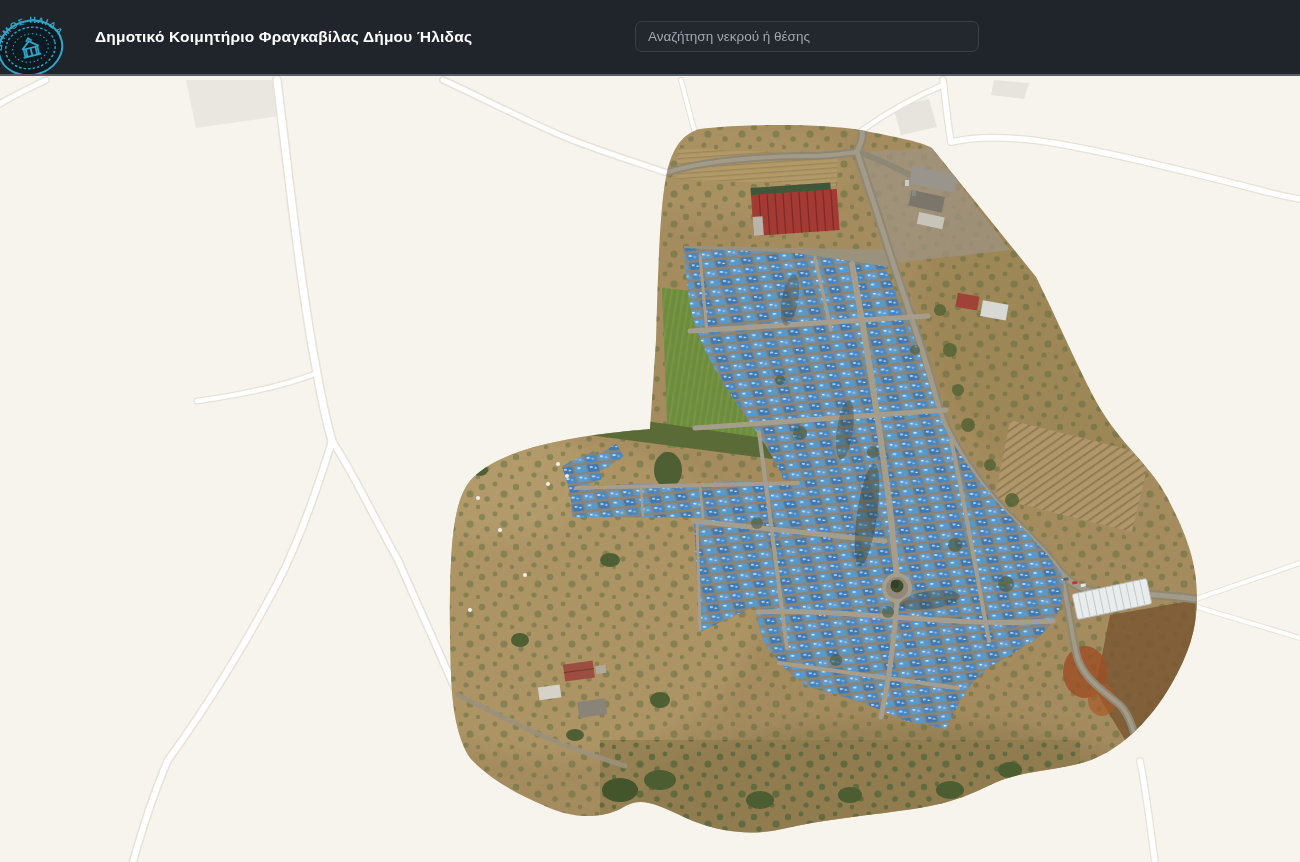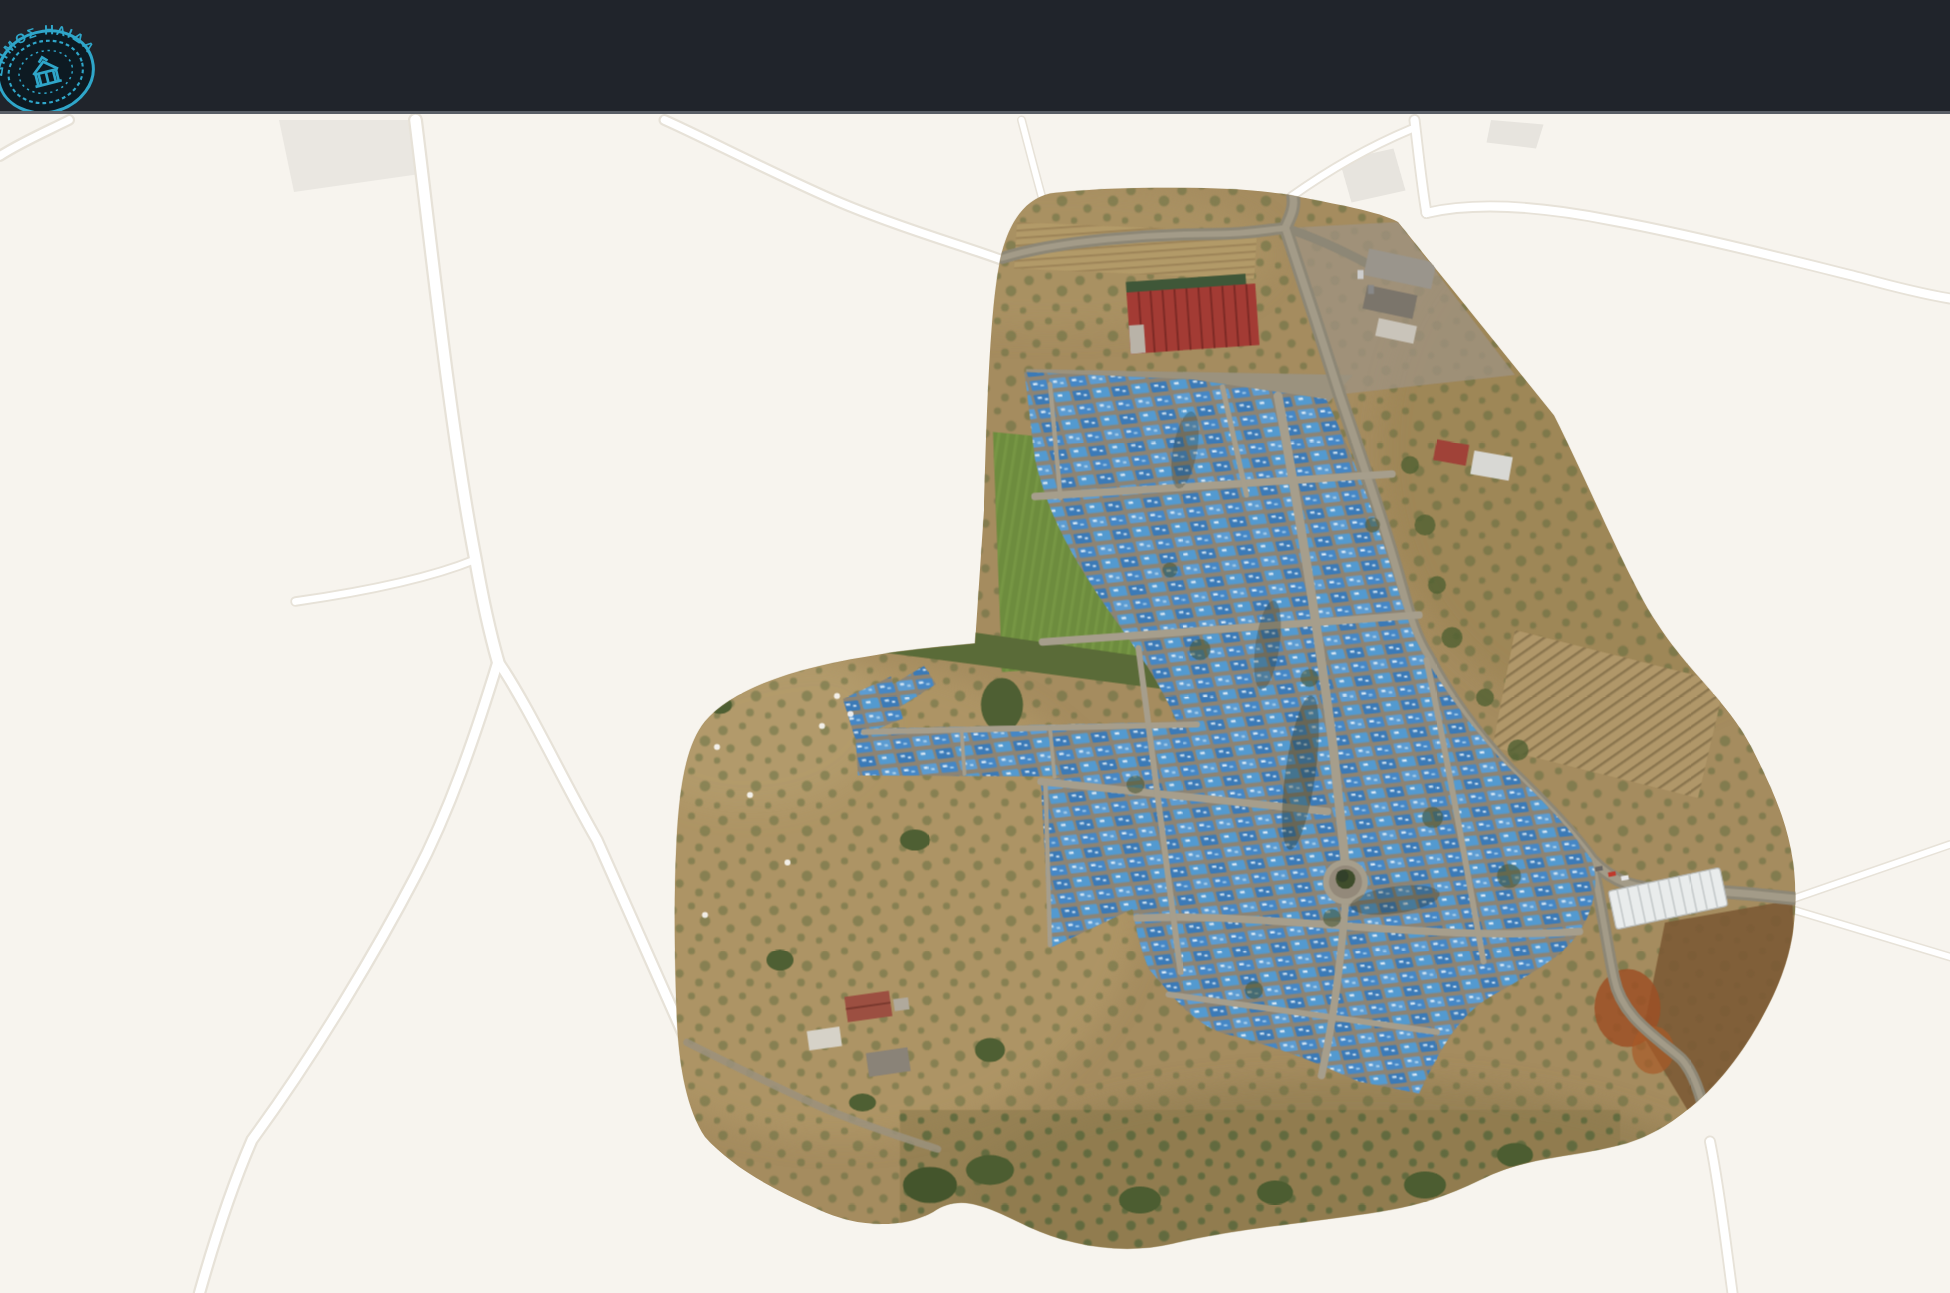--- a/index.html
+++ b/index.html
@@ -45,20 +45,22 @@
           <path d="M31,52 v-8 M36,52 v-8 M41,52 v-8"></path>
           <path d="M27.5,44 l8.5,-7 8.5,7"></path>
           <path d="M33,37 l3,-3 3,3"></path>
         </g>
         <path id="lgArc" d="M7,42 A30,25 0 0 1 65,36" fill="none"></path>
         <text font-size="9" font-weight="bold" fill="#2fa6c9" letter-spacing="1.2">
           <textPath href="#lgArc" startOffset="2">ΔΗΜΟΣ ΗΛΙΔΑΣ</textPath>
         </text>
       </g>
     </svg>
+    <div class="title">Δημοτικό Κοιμητήριο Φραγκαβίλας Δήμου Ήλιδας</div>
+    <input class="search" type="text" placeholder="Αναζήτηση νεκρού ή θέσης" style="">
   </div>
 
   <div class="map">
     <svg width="1300" height="786" viewBox="0 76 1300 786">
       <defs>
         <filter id="soft" x="-60%" y="-60%" width="220%" height="220%">
           <feGaussianBlur stdDeviation="9"></feGaussianBlur>
         </filter>
         <clipPath id="blob">
           <path d="M700,129 C740,124 820,123 860,130 C890,136 920,141 932,148 L1036,277

